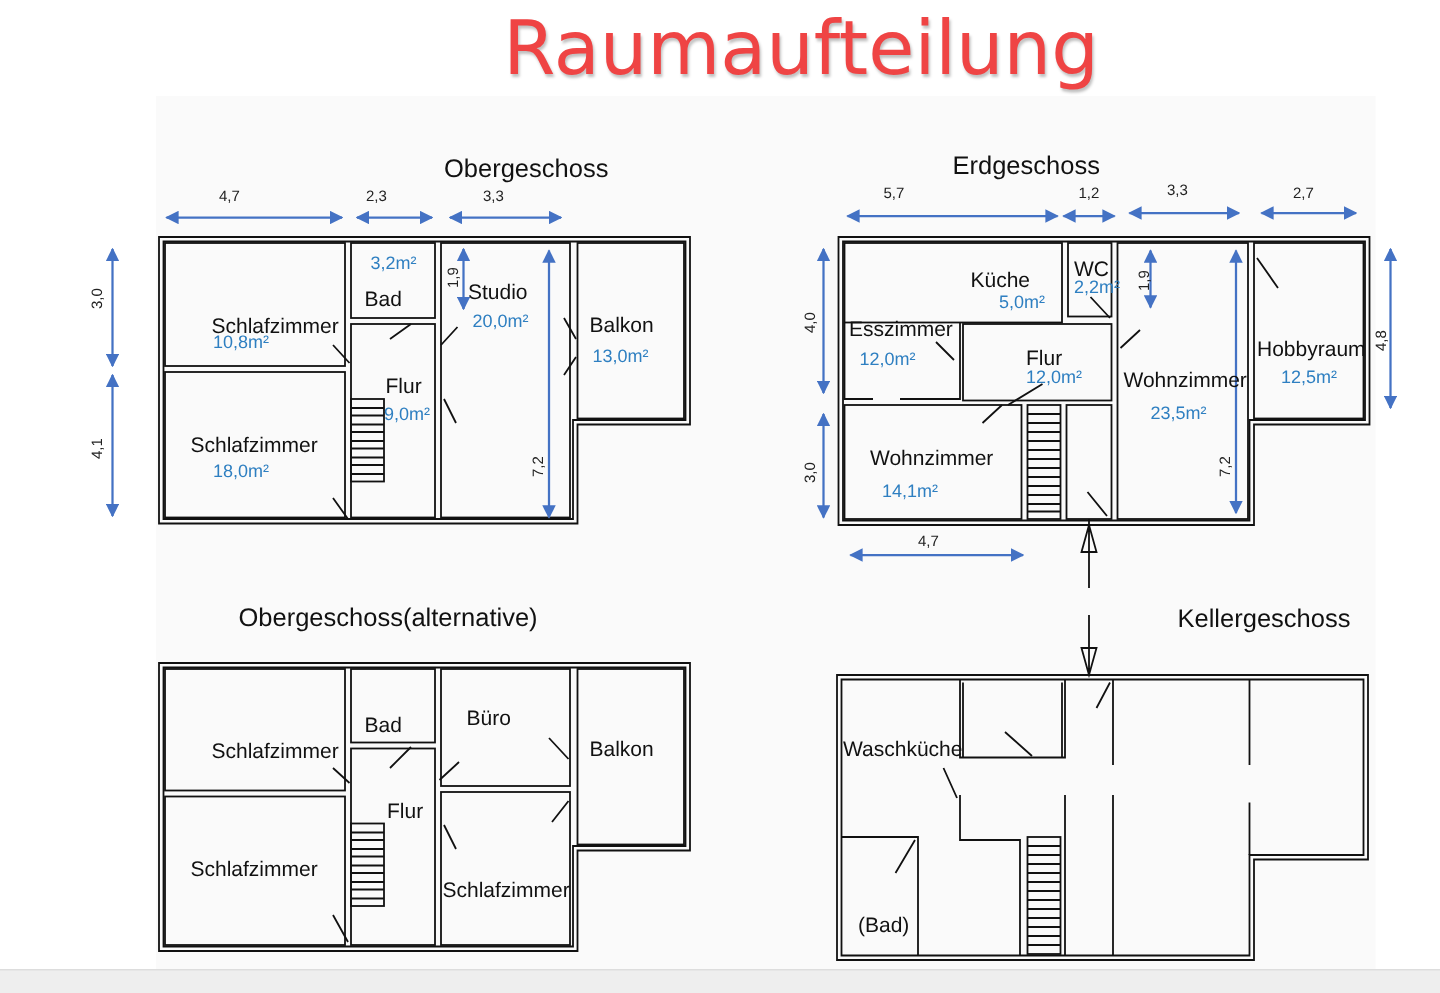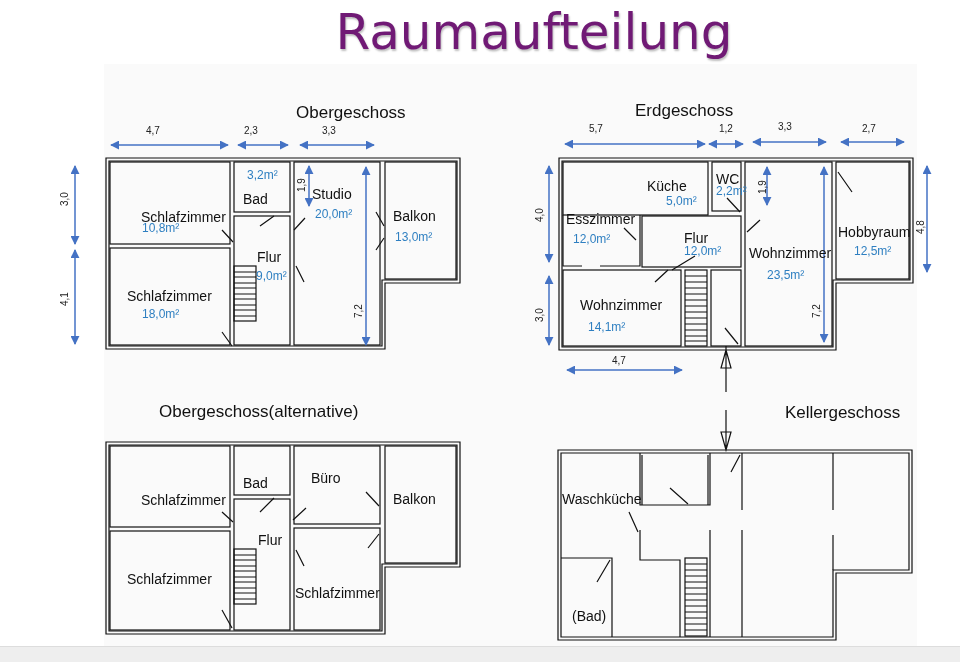--- a/index.html
+++ b/index.html
@@ -1,17 +1,17 @@
 <!DOCTYPE html>
 <html><head>
 <meta charset="utf-8">
 <style>
   html,body{margin:0;padding:0;}
   body{width:960px;height:662px;position:relative;overflow:hidden;background:#ffffff;font-family:"Liberation Sans",sans-serif;}
-  .title{position:absolute;left:0;top:0;width:960px;text-align:center;font-family:"DejaVu Sans",sans-serif;font-size:50px;line-height:64px;color:#701a75;text-shadow:1px 2px 2px rgba(0,0,0,0.25);letter-spacing:0px;padding-left:108px;box-sizing:border-box;}
+  .title{position:absolute;left:0;top:0;width:960px;text-align:center;font-family:"DejaVu Sans",sans-serif;font-size:50px;line-height:64px;color:#ef4444;text-shadow:1px 2px 2px rgba(0,0,0,0.25);letter-spacing:0px;padding-left:108px;box-sizing:border-box;}
   .canvas{position:absolute;left:104px;top:64px;width:813px;height:598px;background:#fafafa;}
   .footer-bar{position:absolute;left:0;top:646px;width:960px;height:16px;background:#eeeeee;border-top:1px solid #dddddd;}
   svg{position:absolute;left:0;top:0;}
   .lbl{font-family:"Liberation Sans",sans-serif;font-size:14px;fill:#111;}
   .area{font-family:"Liberation Sans",sans-serif;font-size:12px;fill:#2e7fc1;}
   .dim{font-family:"Liberation Sans",sans-serif;font-size:10px;fill:#222;}
   .head{font-family:"Liberation Sans",sans-serif;font-size:17px;fill:#111;}
 </style>
 </head>
 <body>

